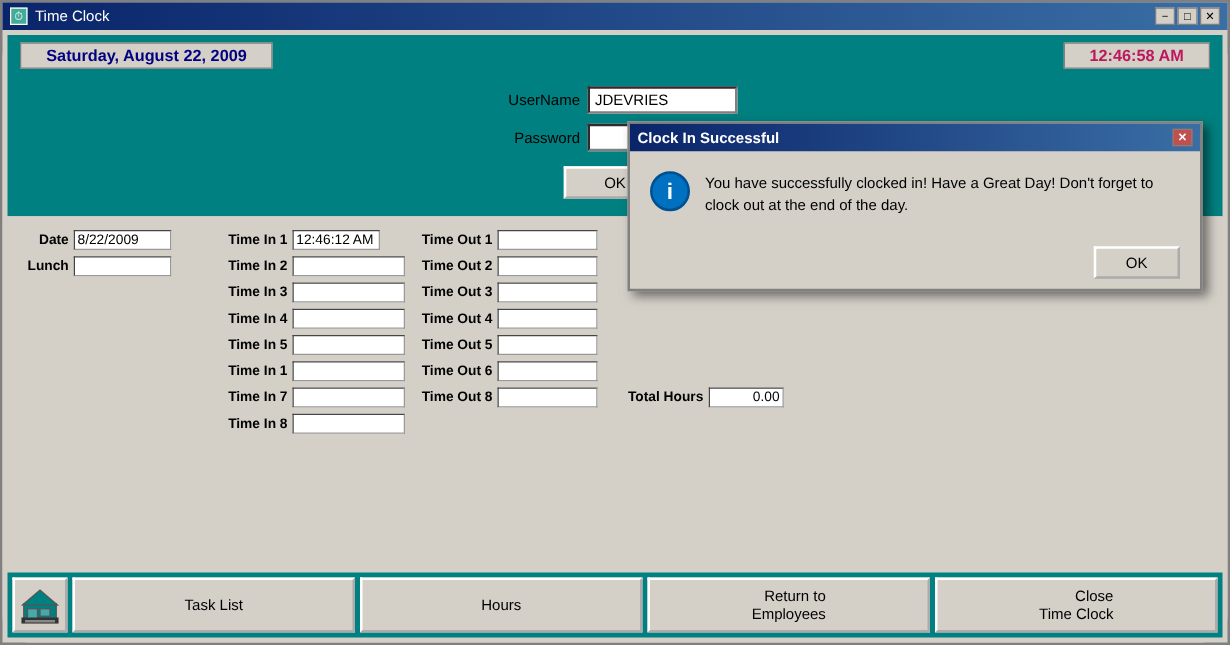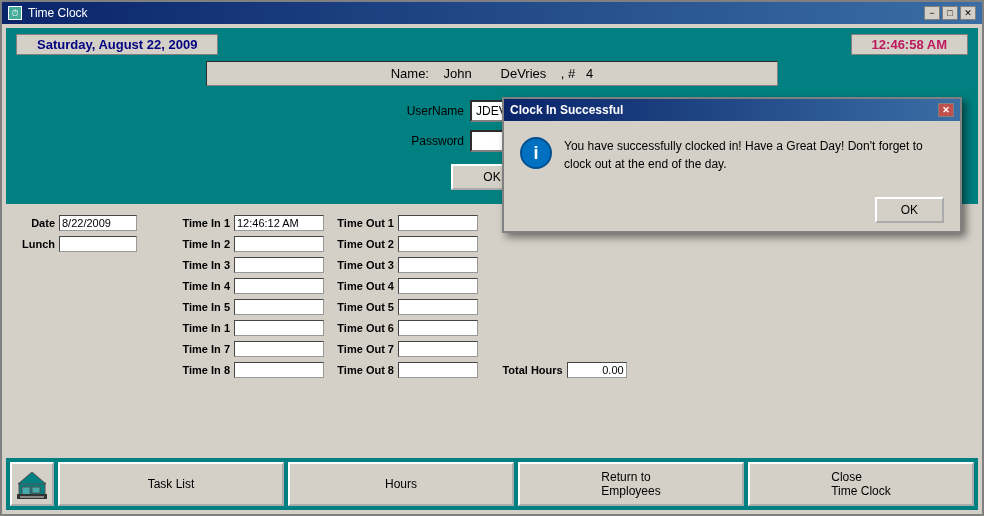--- a/index.html
+++ b/index.html
@@ -196,21 +196,21 @@
     .toolbar-btn {
       flex: 1;
       height: 44px;
       background: #d4d0c8;
       border: 2px outset #ffffff;
       cursor: pointer;
       font-size: 12px;
       display: flex;
       align-items: center;
       justify-content: center;
-      text-align: left;
+      text-align: right;
     }
 
     
     .dialog-overlay {
       position: absolute;
       top: 0;
       left: 0;
       width: 100%;
       height: 100%;
       pointer-events: none;
@@ -362,31 +362,20 @@
     </div>
   </div>
 
   <div class="content-area">
 
     <div class="top-section">
       <div class="date-time-row">
         <div class="date-display">Saturday, August 22, 2009</div>
         <div class="time-display">12:46:58 AM</div>
       </div>
-      <div class="name-row">
-        <span>Name:</span>
-        &nbsp;&nbsp;
-        <span>John</span>
-        &nbsp;&nbsp;&nbsp;&nbsp;&nbsp;&nbsp;
-        <span>DeVries</span>
-        &nbsp;&nbsp;
-        <span>, #</span>
-        &nbsp;
-        <span>4</span>
-      </div>
 
       <div class="form-section">
         <div class="form-row">
           <label class="form-label">UserName</label>
           <input class="form-input" type="text" value="JDEVRIES" style="">
         </div>
         <div class="form-row">
           <label class="form-label">Password</label>
           <input class="form-input" type="password" value="" style="">
         </div>
@@ -404,21 +393,21 @@
           </div>
           <div class="data-row">
             <span class="data-row-label" style="min-width:35px">Lunch</span>
             <input class="data-field" style="width: 78px;" type="text" value="">
           </div>
         </div>
 
         <div class="data-center">
           <div class="data-row">
             <span class="data-row-label">Time In 1</span>
-            <input class="data-field" style="width: 90px;" type="text" value="12:46:12 AM">
+            <input class="data-field" style="width: 70px;" type="text" value="12:46:12 AM">
           </div>
           <div class="data-row">
             <span class="data-row-label">Time In 2</span>
             <input class="data-field" style="width: 90px;" type="text" value="">
           </div>
           <div class="data-row">
             <span class="data-row-label">Time In 3</span>
             <input class="data-field" style="width: 90px;" type="text" value="">
           </div>
           <div class="data-row">
@@ -459,24 +448,20 @@
           <div class="data-row">
             <span class="data-row-label">Time Out 4</span>
             <input class="data-field" style="width: 80px;" type="text" value="">
           </div>
           <div class="data-row">
             <span class="data-row-label">Time Out 5</span>
             <input class="data-field" style="width: 80px;" type="text" value="">
           </div>
           <div class="data-row">
             <span class="data-row-label">Time Out 6</span>
-            <input class="data-field" style="width: 80px;" type="text" value="">
-          </div>
-          <div class="data-row">
-            <span class="data-row-label">Time Out 7</span>
             <input class="data-field" style="width: 80px;" type="text" value="">
           </div>
           <div class="data-row">
             <span class="data-row-label">Time Out 8</span>
             <input class="data-field" style="width: 80px;" type="text" value="">
             &nbsp;&nbsp;
             <span class="data-row-label">Total Hours</span>
             <input class="data-field" style="width: 60px; text-align: right;" type="text" value="0.00">
           </div>
         </div>

